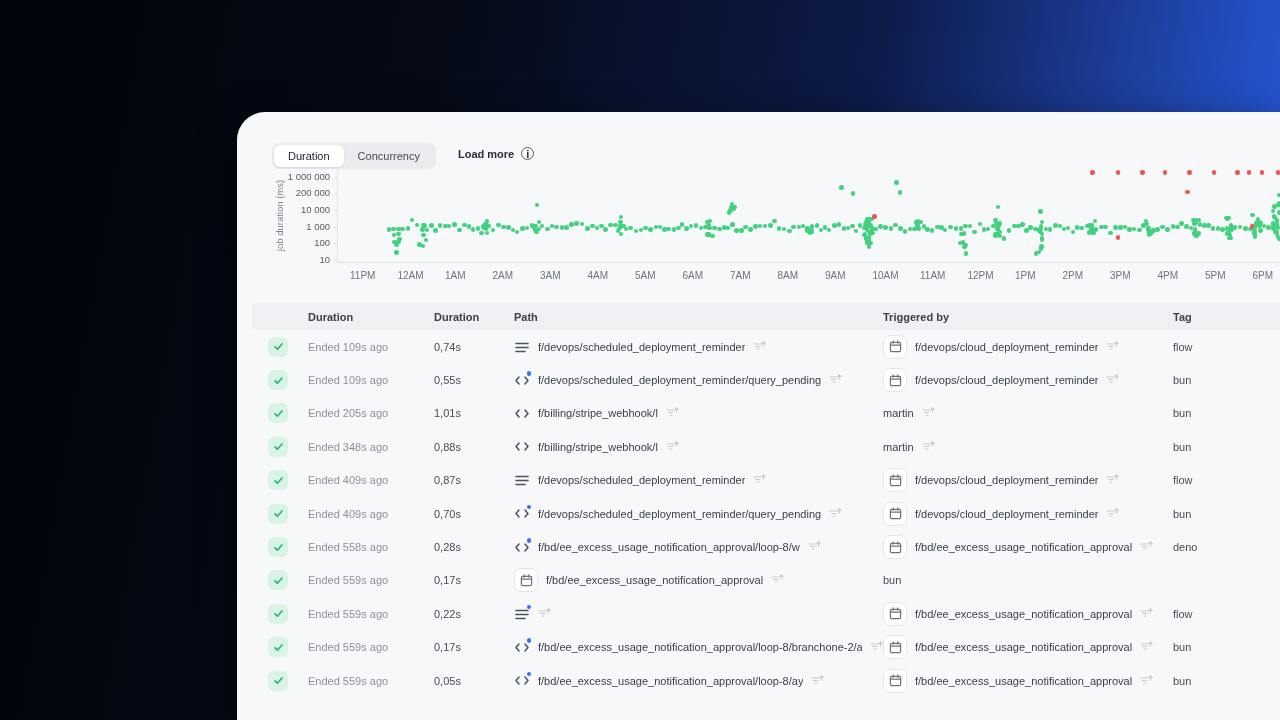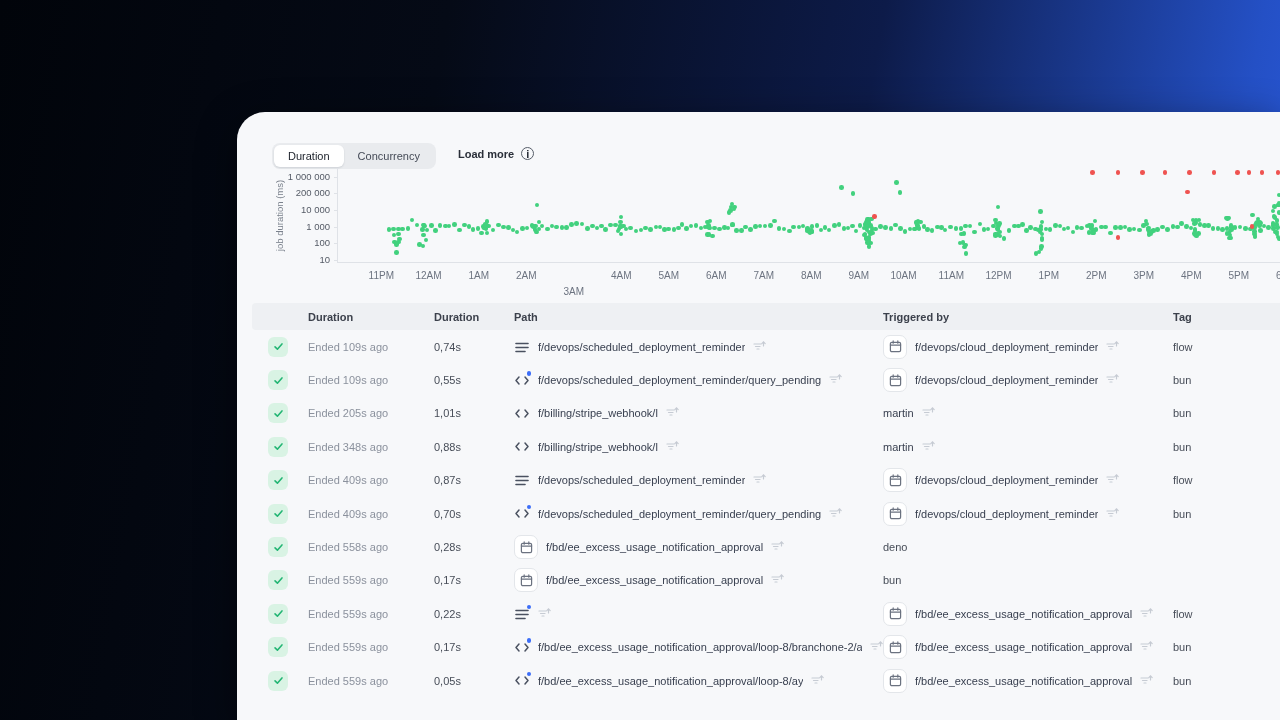--- a/index.html
+++ b/index.html
@@ -43,21 +43,21 @@
   }
   .y-ticks { position:absolute; left:0; top:0; }
   .y-tick { position:absolute; right:0; width:60px; text-align:right; font-size:9.5px; color:#555b66; white-space:nowrap; }
   .plot {
     position:absolute; left:100px; top:56px; width:943px; height:95px;
     border-left:1px solid #dfe2e7; border-bottom:1px solid #dfe2e7;
   }
   .ymark { position:absolute; left:-4px; width:4px; height:1px; background:#dfe2e7; }
   .pt { position:absolute; width:4.6px; height:4.6px; border-radius:50%; margin-left:-2.3px; margin-top:-2.3px; }
   .x-ticks { position:absolute; left:100px; top:158px; width:943px; height:14px; }
-  .x-tick { position:absolute; width:44px; margin-left:-22px; text-align:right; font-size:10px; color:#6c7380; }
+  .x-tick { position:absolute; width:44px; margin-left:-22px; text-align:left; font-size:10px; color:#6c7380; }
   
   .table { position:absolute; left:15px; right:0; top:191px; bottom:0; }
   .thead {
     height:27px; background:#eef0f3; border-radius:4px 0 0 4px;
     display:grid; grid-template-columns:40px 126px 80px 369px 290px 1fr;
     align-items:center; padding-left:16px;
     font-size:11px; font-weight:700; color:#3c414c;
   }
   .row {
     height:33.4px;
@@ -517,21 +517,21 @@
         <div class="ymark" style="top: 41.9px;"></div>
         <div class="ymark" style="top: 58.6px;"></div>
         <div class="ymark" style="top: 75.3px;"></div>
         <div class="ymark" style="top: 92px;"></div>
       </div>
     <div class="x-ticks" id="xticks">
         <div class="x-tick" style="left: 35px;">11PM</div>
         <div class="x-tick" style="left: 82.5px;">12AM</div>
         <div class="x-tick" style="left: 130px;">1AM</div>
         <div class="x-tick" style="left: 177.5px;">2AM</div>
-        <div class="x-tick" style="left: 225px; margin-top: 16px;">3AM</div>
+        <div class="x-tick" style="left: 225px;">3AM</div>
         <div class="x-tick" style="left: 272.5px;">4AM</div>
         <div class="x-tick" style="left: 320px;">5AM</div>
         <div class="x-tick" style="left: 367.5px;">6AM</div>
         <div class="x-tick" style="left: 415px;">7AM</div>
         <div class="x-tick" style="left: 462.5px;">8AM</div>
         <div class="x-tick" style="left: 510px;">9AM</div>
         <div class="x-tick" style="left: 557.5px;">10AM</div>
         <div class="x-tick" style="left: 605px;">11AM</div>
         <div class="x-tick" style="left: 652.5px;">12PM</div>
         <div class="x-tick" style="left: 700px;">1PM</div>
@@ -885,20 +885,42 @@
     <div class="cell-check">
       <span class="check">
         <svg width="11" height="11" viewBox="0 0 12 12">
                 <path d="M2.2 6.4 L4.8 8.9 L9.8 3.2" fill="none" stroke="#22b573" stroke-width="1.7" stroke-linecap="round" stroke-linejoin="round"></path>
               </svg>
       </span>
     </div>
     <div class="started">Ended 558s ago</div>
     <div class="duration">0,28s</div>
     <div class="cellflex">
+      <span class="picon">
+              <svg width="16" height="11" viewBox="0 0 16 11">
+                <g stroke="#4a5160" stroke-width="1.5" fill="none" stroke-linecap="round" stroke-linejoin="round">
+                  <path d="M5 2 L2 5.5 L5 9"></path>
+                  <path d="M11 2 L14 5.5 L11 9"></path>
+                </g>
+              </svg>
+              <span class="bluedot" style="background: rgb(61, 110, 247);"></span>
+            </span>
+      <span class="pathtext">f/bd/ee_excess_usage_notification_approval/loop-8/w</span>
+      <span class="filter-ic">
+        <svg width="13" height="12" viewBox="0 0 13 12">
+                <g stroke="#c6cbd3" stroke-width="1.2" stroke-linecap="round">
+                  <line x1="1" y1="4" x2="8" y2="4"></line>
+                  <line x1="2.5" y1="6.5" x2="7" y2="6.5"></line>
+                  <line x1="4" y1="9" x2="6" y2="9"></line>
+                  <path d="M10.5 6 V2 M8.8 3.6 L10.5 1.9 L12.2 3.6" fill="none"></path>
+                </g>
+              </svg>
+      </span>
+    </div>
+    <div class="cellflex">
       <span class="calbox">
               <svg width="13" height="13" viewBox="0 0 14 14">
                 <g stroke="#6b7280" stroke-width="1.3" fill="none" stroke-linecap="round">
                   <rect x="1.5" y="2.5" width="11" height="10" rx="1.5"></rect>
                   <line x1="1.5" y1="5.5" x2="12.5" y2="5.5"></line>
                   <line x1="4.5" y1="1" x2="4.5" y2="3.5"></line>
                   <line x1="9.5" y1="1" x2="9.5" y2="3.5"></line>
                 </g>
               </svg>
             </span>

